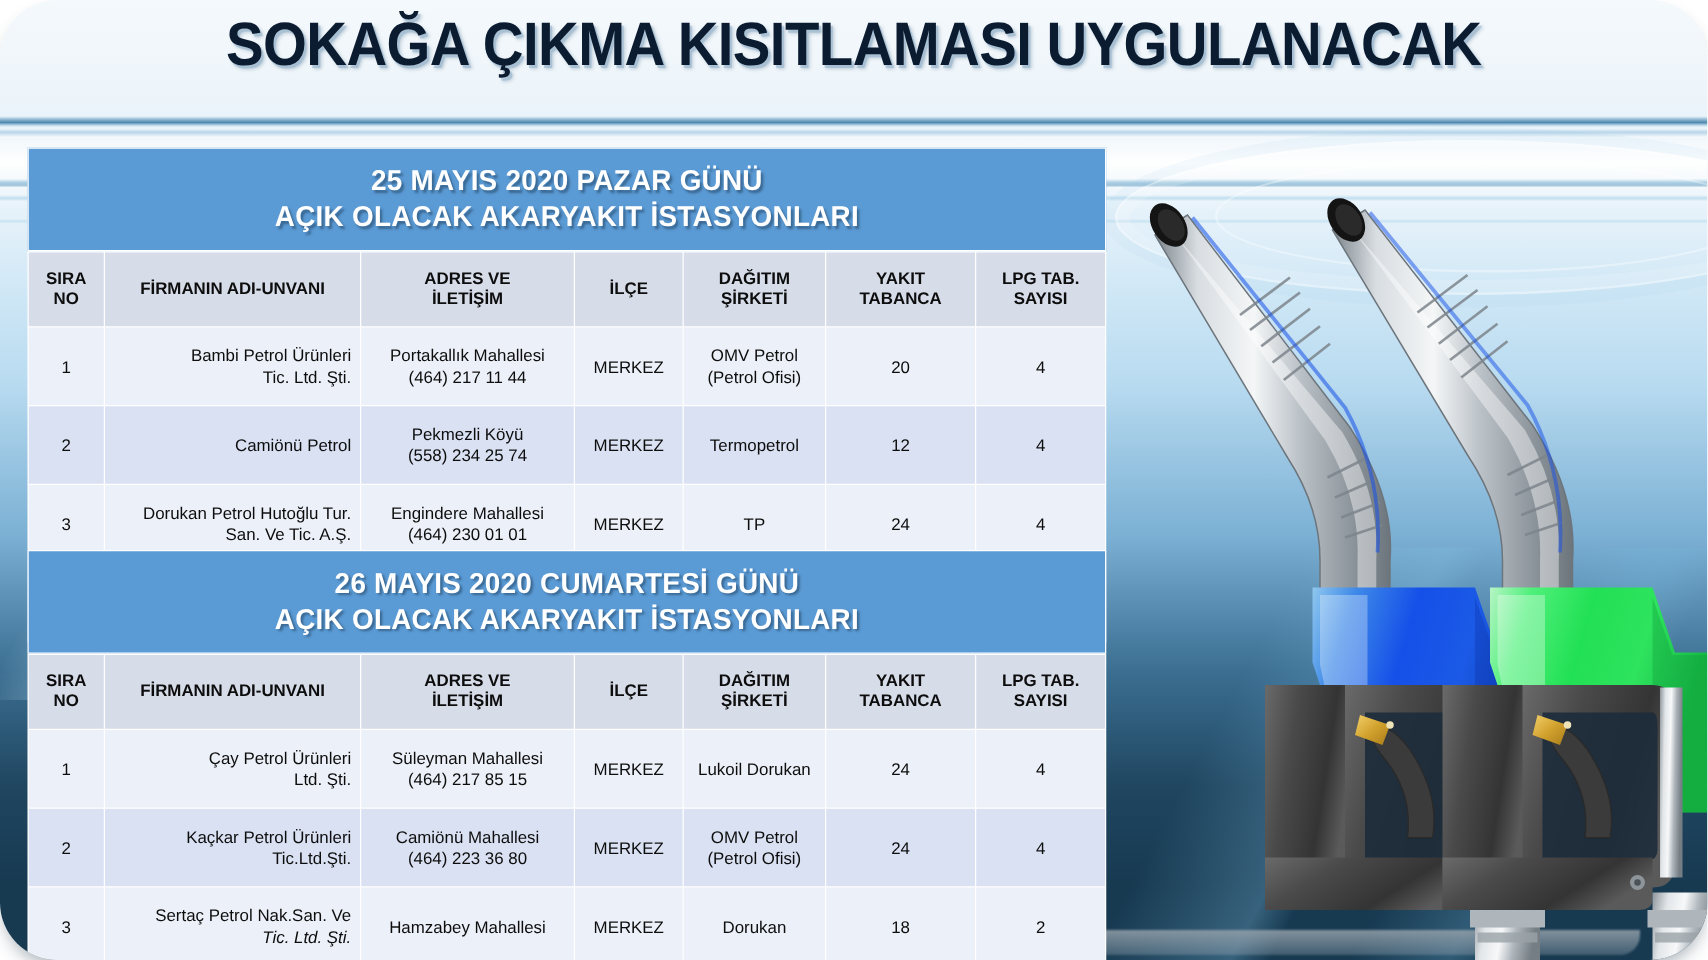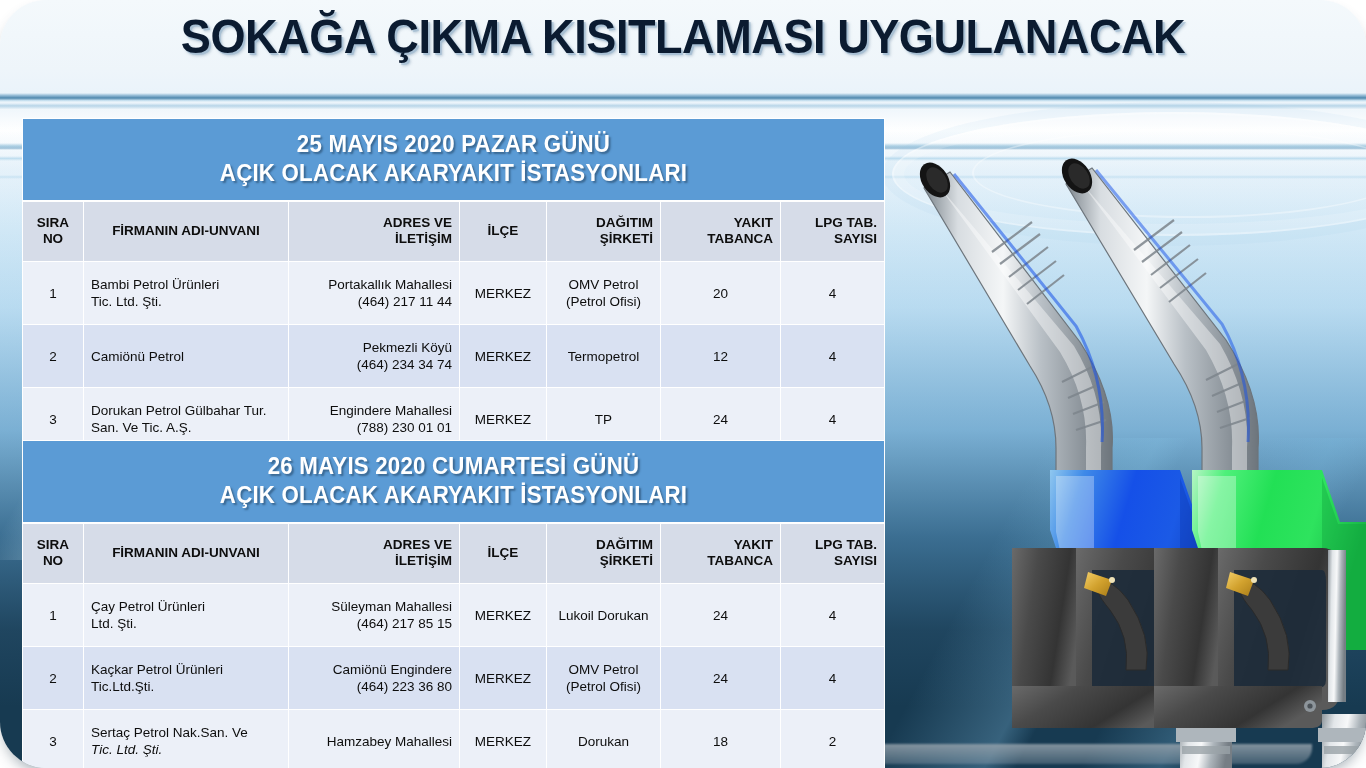--- a/index.html
+++ b/index.html
@@ -114,36 +114,36 @@
     padding:0;
     vertical-align:middle;
     font-size:13px;
     color:#0d0d0d;
   }
   table.grid thead th{
     background:#d6dce8;
     font-weight:bold;
     font-size:13.5px;
     line-height:16px;
-    text-align:right;
+    text-align:center;
     padding:9px 7px 10px 7px;
     height:40px;
   }
   table.grid thead th.c{text-align:center;}
   table.grid tbody td{
     background:#ecf0f8;
     padding:8px 7px;
     height:46px;
     line-height:17px;
     font-size:13.5px;
   }
   table.grid tbody tr.alt td{background:#d9e1f2;}
   td.num,td.mid{text-align:center;}
-  td.firm{text-align:left;}
-  td.addr{text-align:right;}
+  td.firm{text-align:right;}
+  td.addr{text-align:center;}
   .ital{font-style:italic;}
 
   
   col.c-no{width:60px;}
   col.c-firm{width:204px;}
   col.c-addr{width:170px;}
   col.c-ilce{width:86px;}
   col.c-dag{width:113px;}
   col.c-yak{width:119px;}
   col.c-lpg{width:103px;}
@@ -242,38 +242,38 @@
             <td class="mid">20</td>
             <td class="mid">4</td>
           </tr>
           <tr class="alt">
             <td class="num">2</td>
             <td class="firm">
               <div>Camiönü Petrol</div>
             </td>
             <td class="addr">
               <div>Pekmezli Köyü</div>
-              <div class="">(464) 234 34 74</div>
+              <div class="">(558) 234 25 74</div>
             </td>
             <td class="mid">MERKEZ</td>
             <td class="mid">
               <div>Termopetrol</div>
             </td>
             <td class="mid">12</td>
             <td class="mid">4</td>
           </tr>
           <tr>
             <td class="num">3</td>
             <td class="firm">
-              <div>Dorukan Petrol Gülbahar Tur.</div>
+              <div>Dorukan Petrol Hutoğlu Tur.</div>
               <div class="">San. Ve Tic. A.Ş.</div>
             </td>
             <td class="addr">
               <div>Engindere Mahallesi</div>
-              <div class="">(788) 230 01 01</div>
+              <div class="">(464) 230 01 01</div>
             </td>
             <td class="mid">MERKEZ</td>
             <td class="mid">
               <div>TP</div>
             </td>
             <td class="mid">24</td>
             <td class="mid">4</td>
           </tr>
           <tr class="alt">
             <td class="num">4</td>
@@ -355,21 +355,21 @@
             <td class="mid">24</td>
             <td class="mid">4</td>
           </tr>
           <tr class="alt">
             <td class="num">2</td>
             <td class="firm">
               <div>Kaçkar Petrol Ürünleri</div>
               <div class="">Tic.Ltd.Şti.</div>
             </td>
             <td class="addr">
-              <div>Camiönü Engindere</div>
+              <div>Camiönü Mahallesi</div>
               <div class="">(464) 223 36 80</div>
             </td>
             <td class="mid">MERKEZ</td>
             <td class="mid">
               <div>OMV Petrol</div>
               <div class="">(Petrol Ofisi)</div>
             </td>
             <td class="mid">24</td>
             <td class="mid">4</td>
           </tr>

